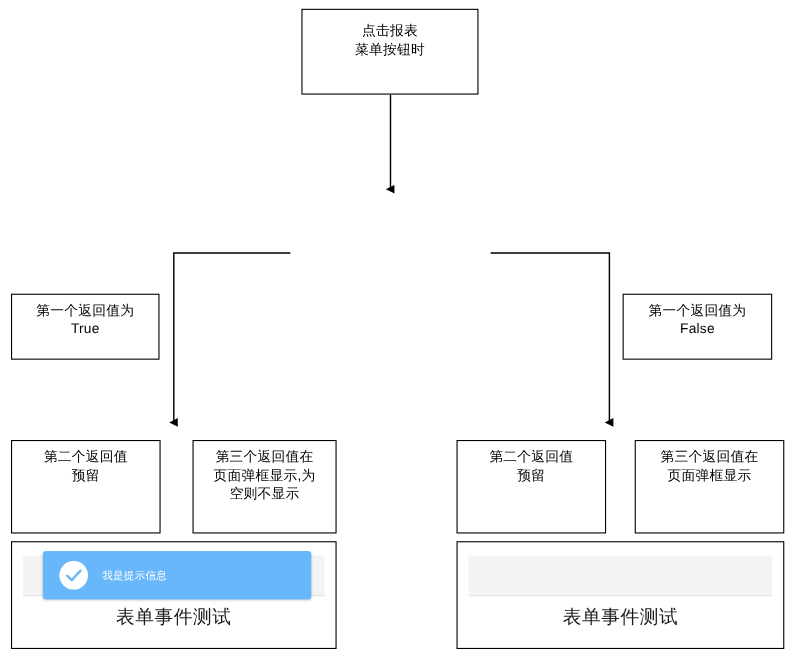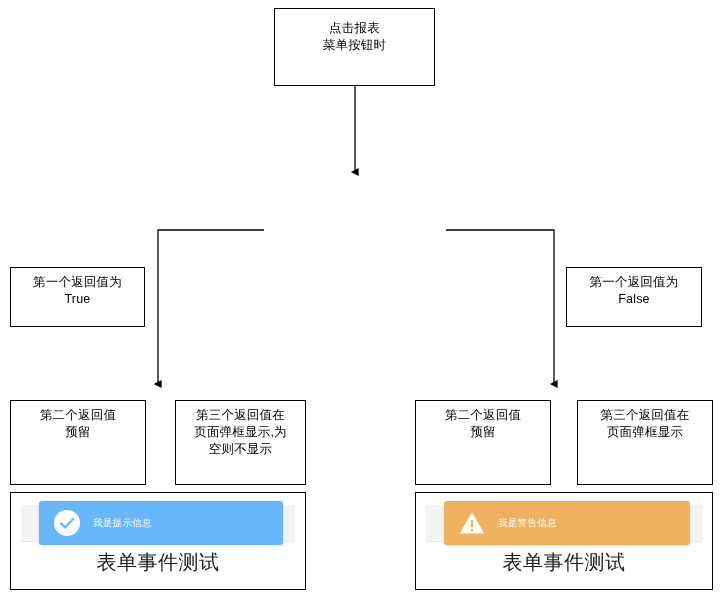--- a/index.html
+++ b/index.html
@@ -122,21 +122,21 @@
     color: #ffffff;
     letter-spacing: 0.3px;
     white-space: nowrap;
   }
   .shot-title {
     position: absolute;
     left: 0;
     right: 0;
     top: 56px;
     text-align: center;
-    font-size: 20px;
+    font-size: 17px;
     color: #1a1a1a;
     letter-spacing: 0.5px;
   }
 </style>
 </head>
 <body>
 
 <div id="canvas">
 
   <svg id="connectors" viewBox="0 0 723 598" width="723" height="598" xmlns="http://www.w3.org/2000/svg">
@@ -199,26 +199,16 @@
           <path d="M8 14.4 L12.2 18.4 L20.2 9.8" fill="none" stroke="#69b7fb" stroke-width="2.2" stroke-linecap="round" stroke-linejoin="round"></path>
         </svg>
       </span>
       <span class="alert-msg">我是提示信息</span>
     </div>
     <div class="shot-title">表单事件测试</div>
   </div>
 
   <div class="shot-panel" style="left:415px; top:492px; width:298px; height:98px;">
     <div class="shot-strip"></div>
-    <div class="alert warning">
-      <span class="alert-icon">
-        <svg width="28" height="28" viewBox="0 0 28 28" xmlns="http://www.w3.org/2000/svg">
-          <path d="M14 3.2 L26.2 24.4 L1.8 24.4 Z" fill="#ffffff"></path>
-          <rect x="12.75" y="11" width="2.5" height="7.4" rx="1.1" fill="#edb15f"></rect>
-          <circle cx="14" cy="21.1" r="1.4" fill="#edb15f"></circle>
-        </svg>
-      </span>
-      <span class="alert-msg">我是警告信息</span>
-    </div>
     <div class="shot-title">表单事件测试</div>
   </div>
 
 </div>
 
 </body></html>

